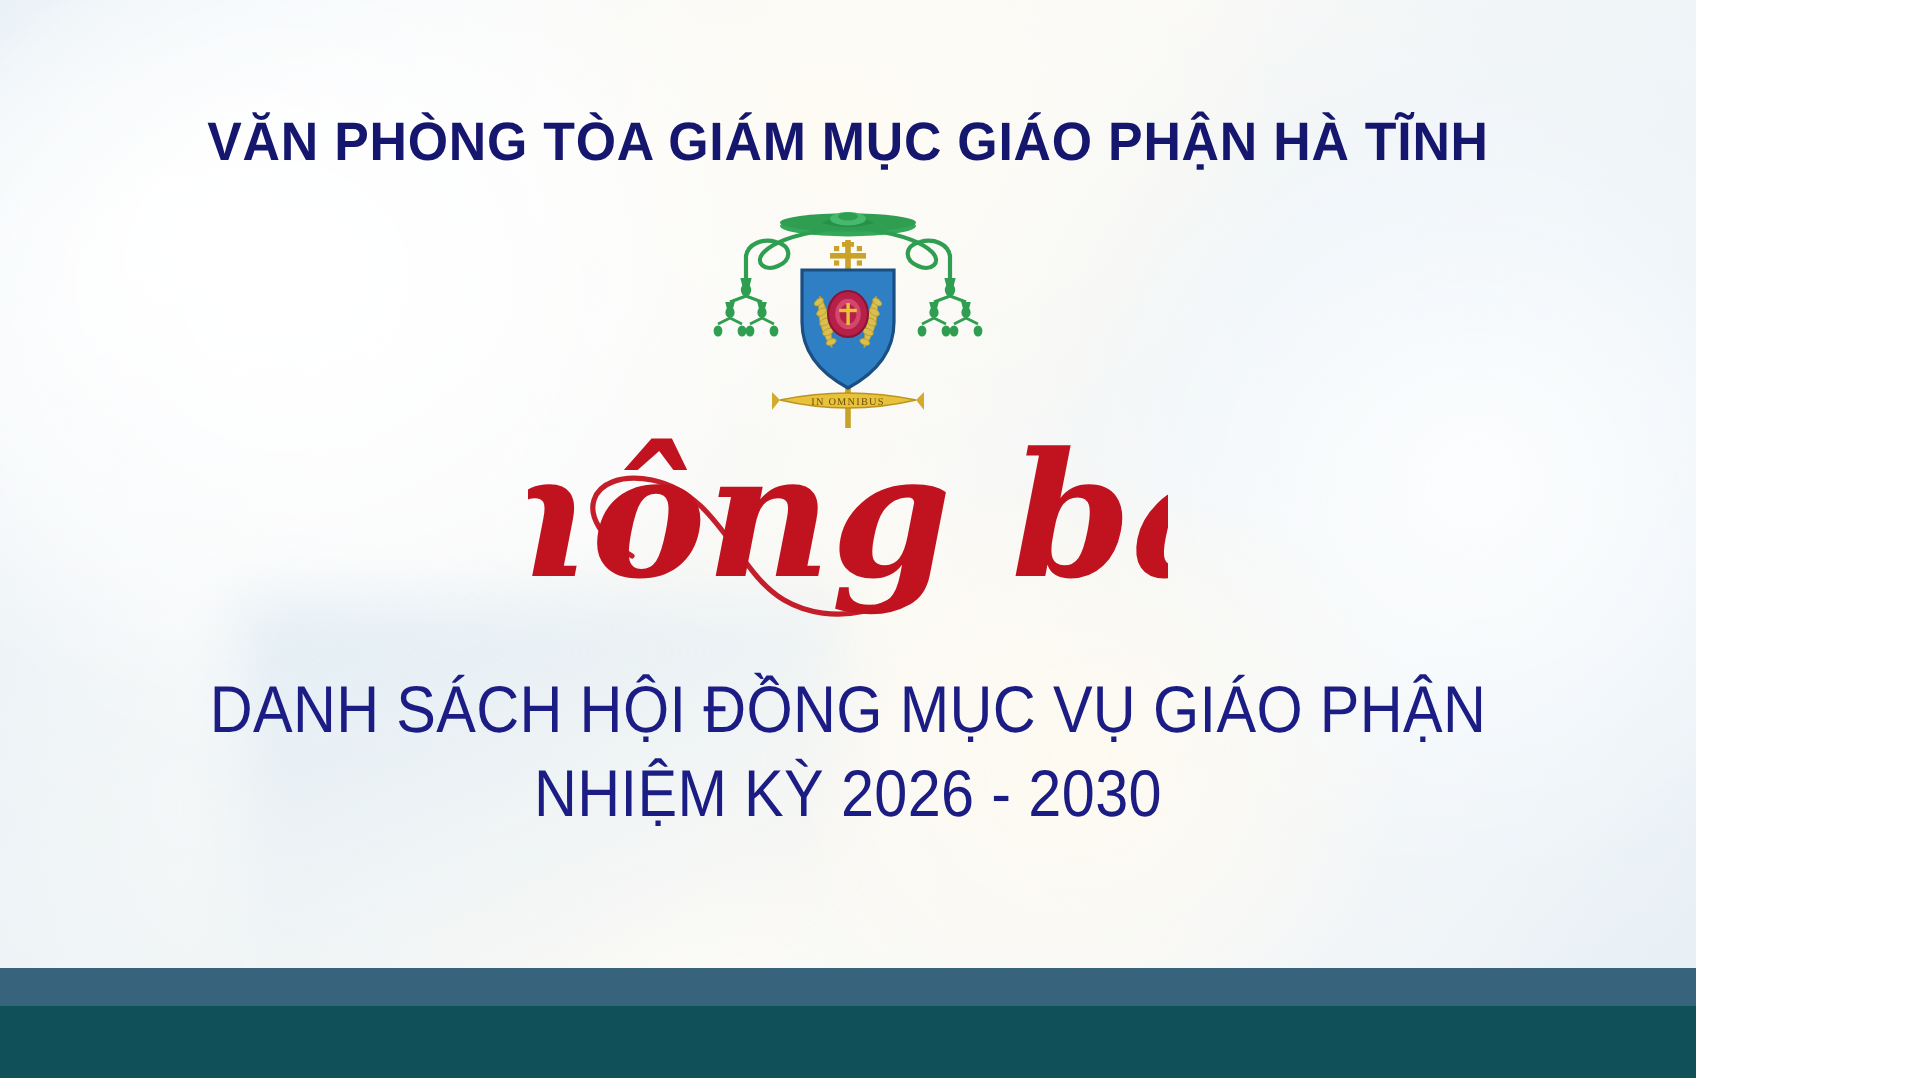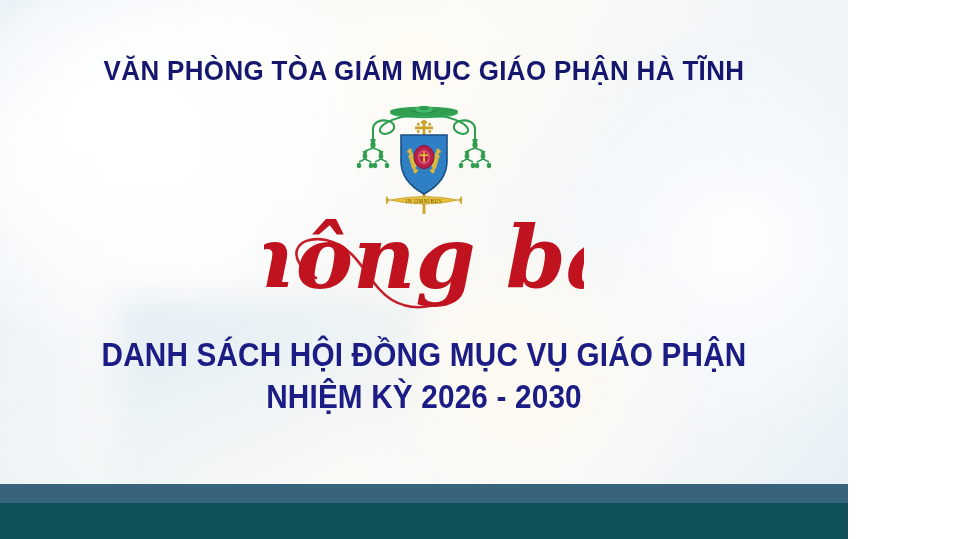--- a/index.html
+++ b/index.html
@@ -117,21 +117,21 @@
   }
 
   
   .headline {
     position: absolute;
     left: 0; right: 0;
     top: 334px;
     text-align: center;
     color: #1b1c84;
     font-family: "Liberation Sans", sans-serif;
-    font-weight: bold;
+    font-weight: normal;
   }
   .headline .l1 {
     display: block;
     font-size: 33px;
     line-height: 42px;
     letter-spacing: 0.2px;
     transform: scaleX(0.9);
   }
   .headline .l2 {
     display: block;

